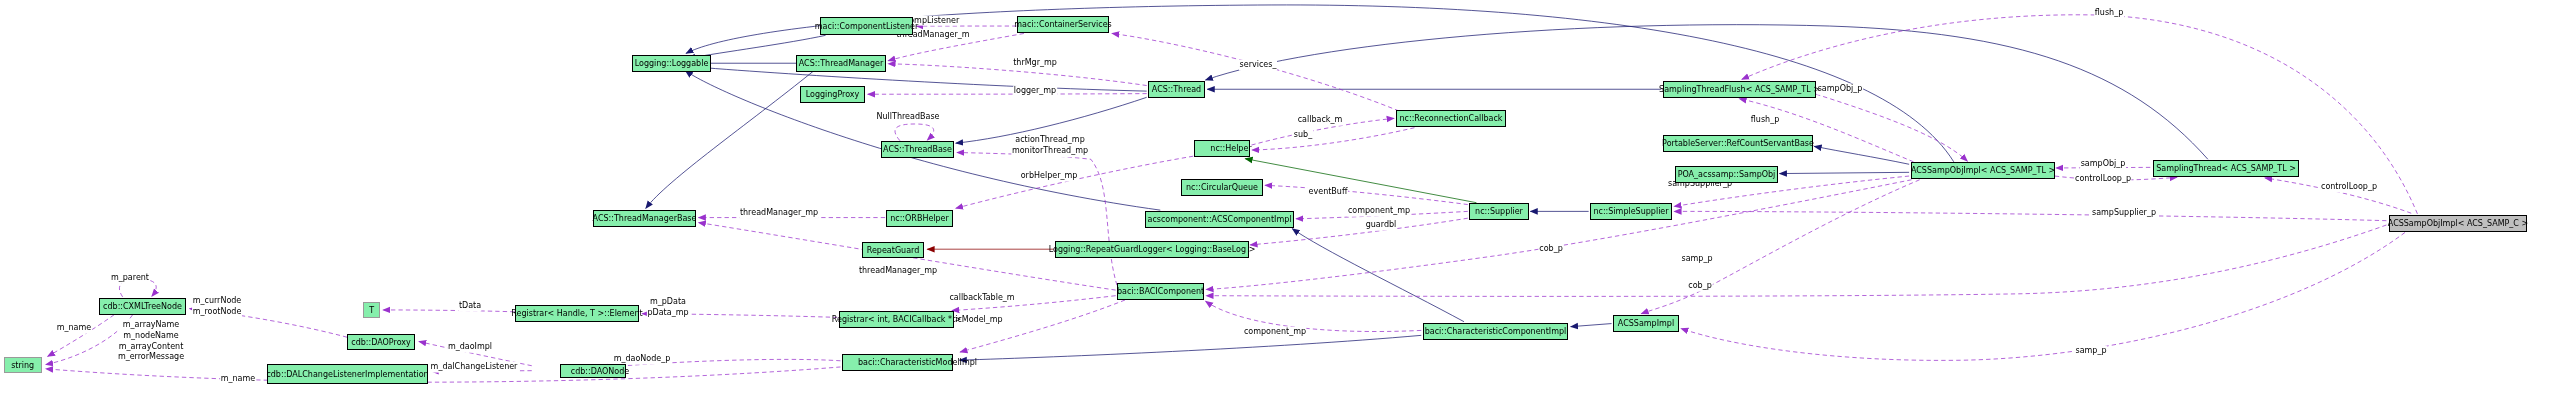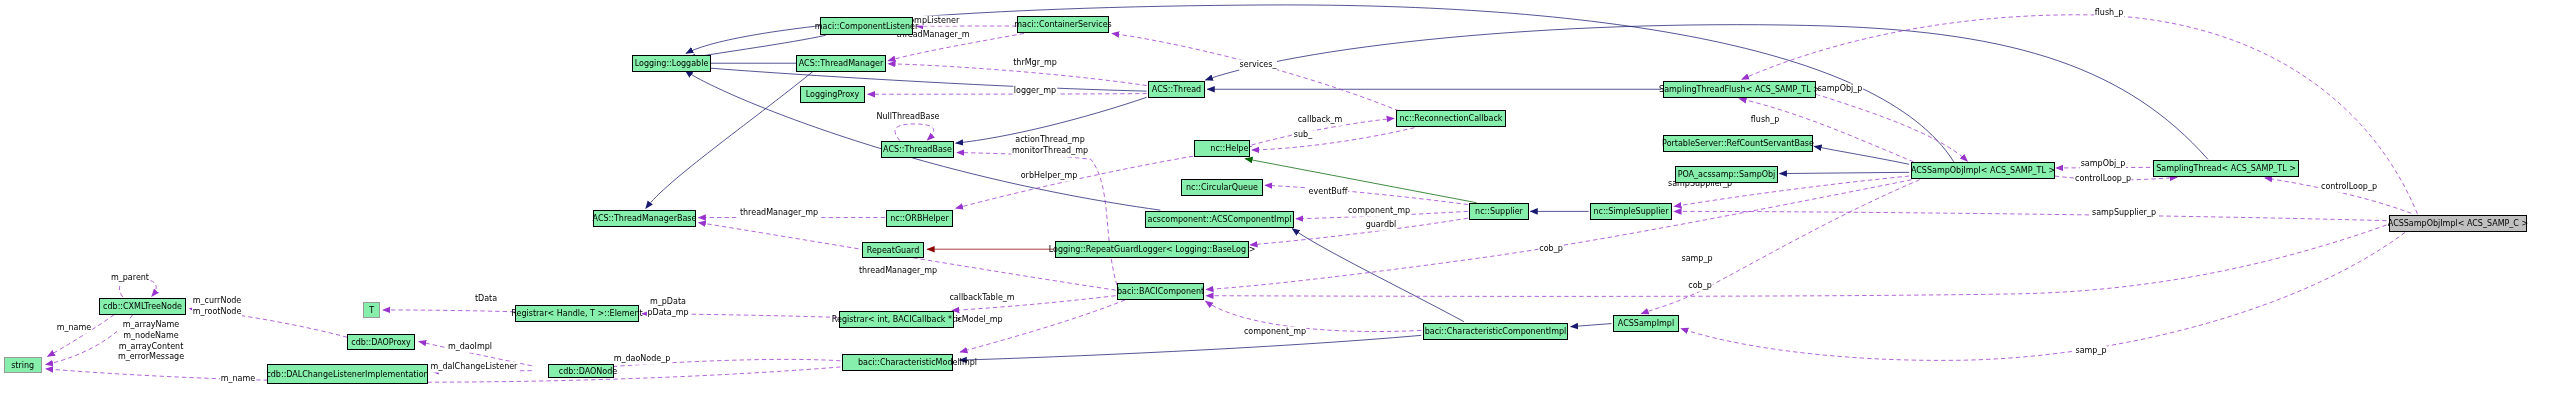--- a/index.html
+++ b/index.html
@@ -118,21 +118,21 @@
       <div class="node" style="left: 886px; top: 210px; width: 67px; height: 17px;">nc::ORBHelper</div>
       <div class="node" style="left: 862px; top: 242px; width: 62px; height: 16px;">RepeatGuard</div>
       <div class="node" style="left: 1055px; top: 241px; width: 194px; height: 17px;">Logging::RepeatGuardLogger&lt; Logging::BaseLog &gt;</div>
       <div class="node" style="left: 1117px; top: 283px; width: 87px; height: 17px;">baci::BACIComponent</div>
       <div class="node" style="left: 99px; top: 298px; width: 87px; height: 17px;">cdb::CXMLTreeNode</div>
       <div class="node external" style="left: 363px; top: 302px; width: 17.4px; height: 16px;">T</div>
       <div class="node" style="left: 515px; top: 305px; width: 124px; height: 17px;">Registrar&lt; Handle, T &gt;::Element</div>
       <div class="node" style="left: 839px; top: 311px; width: 115px; height: 17px;">Registrar&lt; int, BACICallback * &gt;</div>
       <div class="node" style="left: 347px; top: 334px; width: 68px; height: 16px;">cdb::DAOProxy</div>
       <div class="node" style="left: 267px; top: 364px; width: 161px; height: 20px;">cdb::DALChangeListenerImplementation</div>
-      <div class="node" style="left: 548px; top: 364px; width: 66px; height: 14px; padding-left: 14px;">cdb::DAONode</div>
+      <div class="node" style="left: 560px; top: 364px; width: 66px; height: 14px; padding-left: 14px;">cdb::DAONode</div>
       <div class="node" style="left: 842px; top: 354px; width: 111px; height: 17px; padding-left: 40px;">baci::CharacteristicModelImpl</div>
       <div class="node" style="left: 1423px; top: 323px; width: 145px; height: 17px;">baci::CharacteristicComponentImpl</div>
       <div class="node" style="left: 1613px; top: 315px; width: 66px; height: 17px;">ACSSampImpl</div>
       <div class="node external" style="left: 3.7px; top: 357px; width: 38px; height: 16px;">string</div>
     </div>
 <div class="edge-label" style="left: 932px; top: 20.5px;">compListener</div>
     <div class="edge-label" style="left: 933px; top: 35px;">threadManager_m</div>
     <div class="edge-label" style="left: 1258px; top: 65px;">services_</div>
     <div class="edge-label" style="left: 1035px; top: 63px;">thrMgr_mp</div>
     <div class="edge-label" style="left: 1035px; top: 91px;">logger_mp</div>
@@ -158,21 +158,21 @@
     <div class="edge-label" style="left: 2349px; top: 187px;">controlLoop_p</div>
     <div class="edge-label" style="left: 1700px; top: 184px;">sampSupplier_p</div>
     <div class="edge-label" style="left: 2124px; top: 213px;">sampSupplier_p</div>
     <div class="edge-label" style="left: 1697px; top: 259px;">samp_p</div>
     <div class="edge-label" style="left: 2091px; top: 351px;">samp_p</div>
     <div class="edge-label" style="left: 1551px; top: 249px;">cob_p</div>
     <div class="edge-label" style="left: 1700px; top: 286px;">cob_p</div>
     <div class="edge-label" style="left: 130px; top: 278px;">m_parent</div>
     <div class="edge-label" style="left: 217px; top: 307px;">m_currNode
 m_rootNode</div>
-    <div class="edge-label" style="left: 470px; top: 299px; margin-left: 16px;">tData</div>
+    <div class="edge-label" style="left: 470px; top: 306px;">tData</div>
     <div class="edge-label" style="left: 668px; top: 308px;">m_pData
 pData_mp</div>
     <div class="edge-label" style="left: 470px; top: 347px;">m_daoImpl</div>
     <div class="edge-label" style="left: 474px; top: 367px;">m_dalChangeListener</div>
     <div class="edge-label" style="left: 642px; top: 359px;">m_daoNode_p</div>
     <div class="edge-label" style="left: 74px; top: 328px;">m_name</div>
     <div class="edge-label" style="left: 151px; top: 342px;">m_arrayName
 m_nodeName
 m_arrayContent
 m_errorMessage</div>

